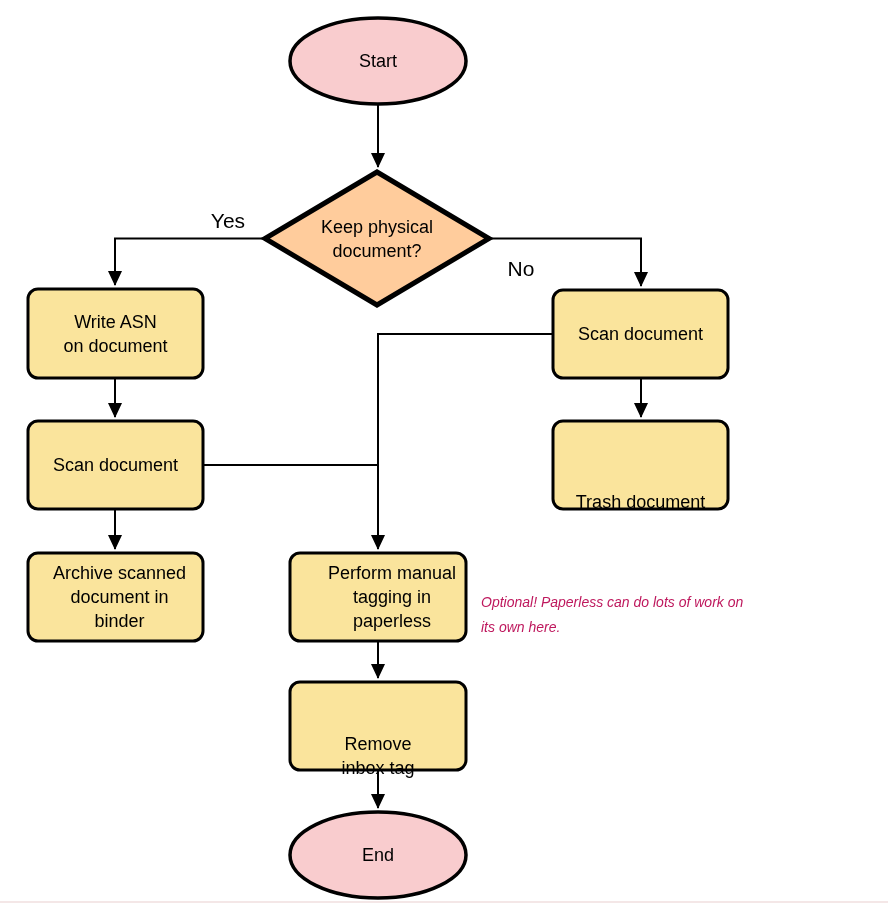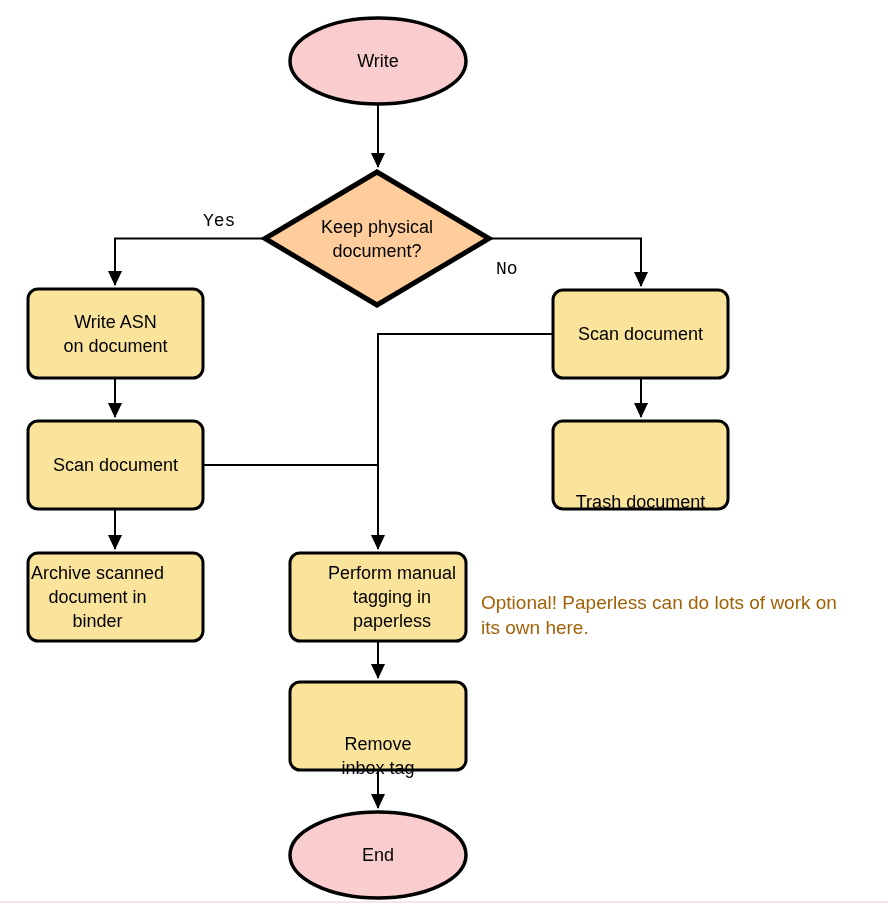--- a/index.html
+++ b/index.html
@@ -38,34 +38,34 @@
     justify-content: center;
     text-align: center;
     white-space: pre-line;
     font-size: 18px;
     line-height: 24px;
     color: #000000;
     pointer-events: none;
   }
   .edge-label {
     position: absolute;
-    text-align: left;
-    font-size: 18px;
+    text-align: center;
+    font-size: 21px;
     line-height: 20px;
     color: #000000;
     pointer-events: none;
-    font-family: Liberation Mono, monospace;
   }
   .annotation {
     position: absolute;
     left: 481px;
     top: 590px;
-    font-size: 19px;
+    font-size: 14px;
     line-height: 25px;
-    color: #a16207;
+    font-style: italic;
+    color: #be185d;
     white-space: pre-line;
     pointer-events: none;
   }
   .bottom-hairline {
     position: absolute;
     left: 0;
     top: 901px;
     width: 888px;
     height: 2px;
     background: #f4e7e7;
@@ -112,31 +112,31 @@
       <rect class="shape process" x="553" y="421" width="175" height="88" rx="10" ry="10" fill="#FAE49C"></rect>
 
       <rect class="shape process" x="290" y="553" width="176" height="88" rx="10" ry="10" fill="#FAE49C"></rect>
 
       <rect class="shape process" x="290" y="682" width="176" height="88" rx="10" ry="10" fill="#FAE49C"></rect>
 
       <ellipse class="shape terminal" cx="378" cy="855" rx="88" ry="43" fill="#F9CCCE"></ellipse>
     </g>
   </svg>
 
-  <div class="node-label" style="left:290px; top:18px;  width:176px; height:86px;">Write</div>
+  <div class="node-label" style="left:290px; top:18px;  width:176px; height:86px;">Start</div>
 
   <div class="node-label" style="left:28px;  top:289px; width:175px; height:89px;">Write ASN
 on document</div>
 
   <div class="node-label" style="left:266px; top:172px; width:222px; height:133px;">Keep physical
 document?</div>
 
   <div class="node-label" style="left:28px;  top:421px; width:175px; height:88px;">Scan document</div>
 
-  <div class="node-label" style="left:28px;  top:553px; width:139px; height:88px;">Archive scanned
+  <div class="node-label" style="left:28px;  top:553px; width:139px; height:88px;padding-left:22px;">Archive scanned
 document in
 binder</div>
 
   <div class="node-label" style="left:553px; top:290px; width:175px; height:88px;">Scan document</div>
 
   <div class="node-label" style="left:553px; top:421px; width:175px; height:88px;margin-top:37px;">Trash document</div>
 
   <div class="node-label" style="left:304px; top:553px; width:176px; height:88px;">Perform manual
 tagging in
 paperless</div>

